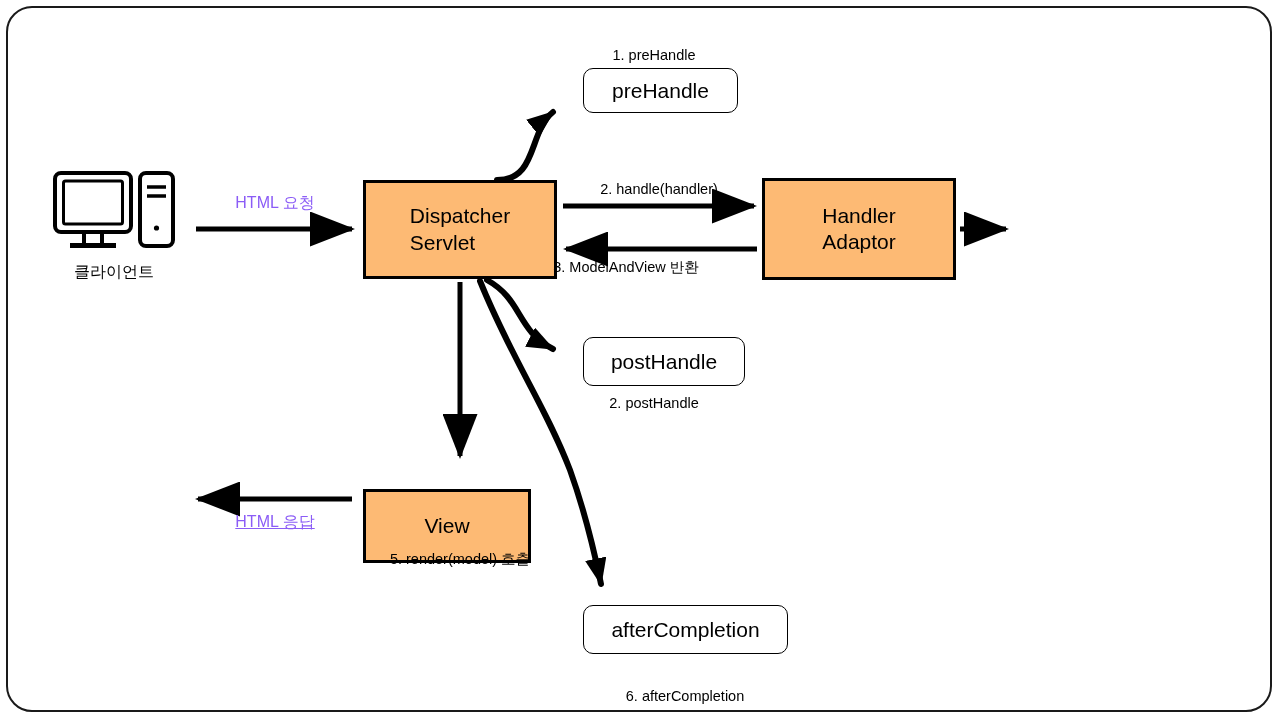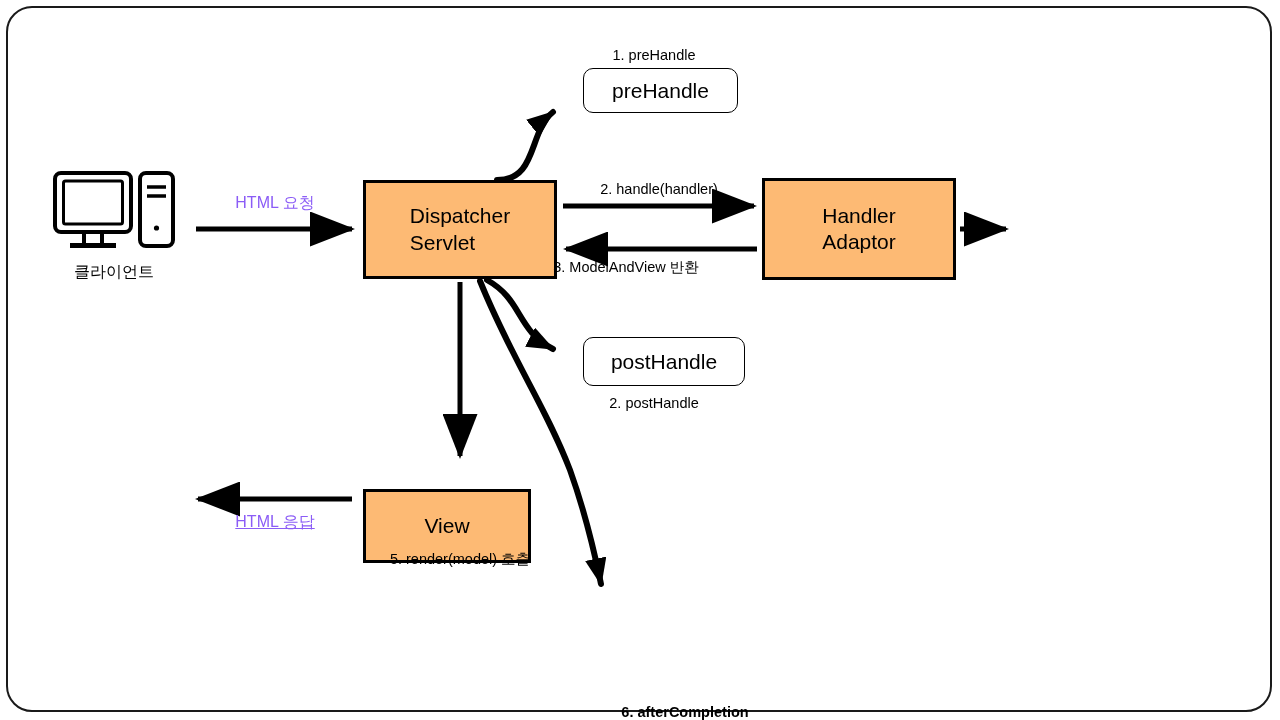--- a/index.html
+++ b/index.html
@@ -155,32 +155,33 @@
   <div class="node-box" style="left:762px; top:178px; width:194px; height:102px;">Handler
 Adaptor</div>
 
 
   <div class="node-box" style="left:363px; top:463px; width:168px; height:74px;margin-top:26px;">View</div>
 
   <div class="node-pill" style="left:583px; top:68px; width:155px; height:45px;">preHandle</div>
 
   <div class="node-pill" style="left:583px; top:337px; width:162px; height:49px;">postHandle</div>
 
+  <div class="node-pill" style="left:583px; top:605px; width:205px; height:49px;">afterCompletion</div>
 
   <div class="client-label" style="left:114px; top:262px;">클라이언트</div>
 
   <div class="flow-label" style="left:275px; top:193px;">HTML 요청</div>
 
   <div class="flow-label" style="left:275px; top:512px;text-decoration:underline;">HTML 응답</div>
 
   <div class="caption center" style="left:654px; top:47px;">1. preHandle</div>
 
   <div class="caption center" style="left:659px; top:181px;">2. handle(handler)</div>
 
   <div class="caption center" style="left:626px; top:258px;">3. ModelAndView 반환</div>
 
   <div class="caption center" style="left:654px; top:395px;">2. postHandle</div>
 
   <div class="caption center" style="left:460px; top:550px;">5. render(model) 호출</div>
 
-  <div class="caption center" style="left:685px; top:704px;font-weight:bold;">6. afterCompletion</div>
+  <div class="caption center" style="left:685px; top:688px;">6. afterCompletion</div>
 
 </div>
 
 </body></html>

